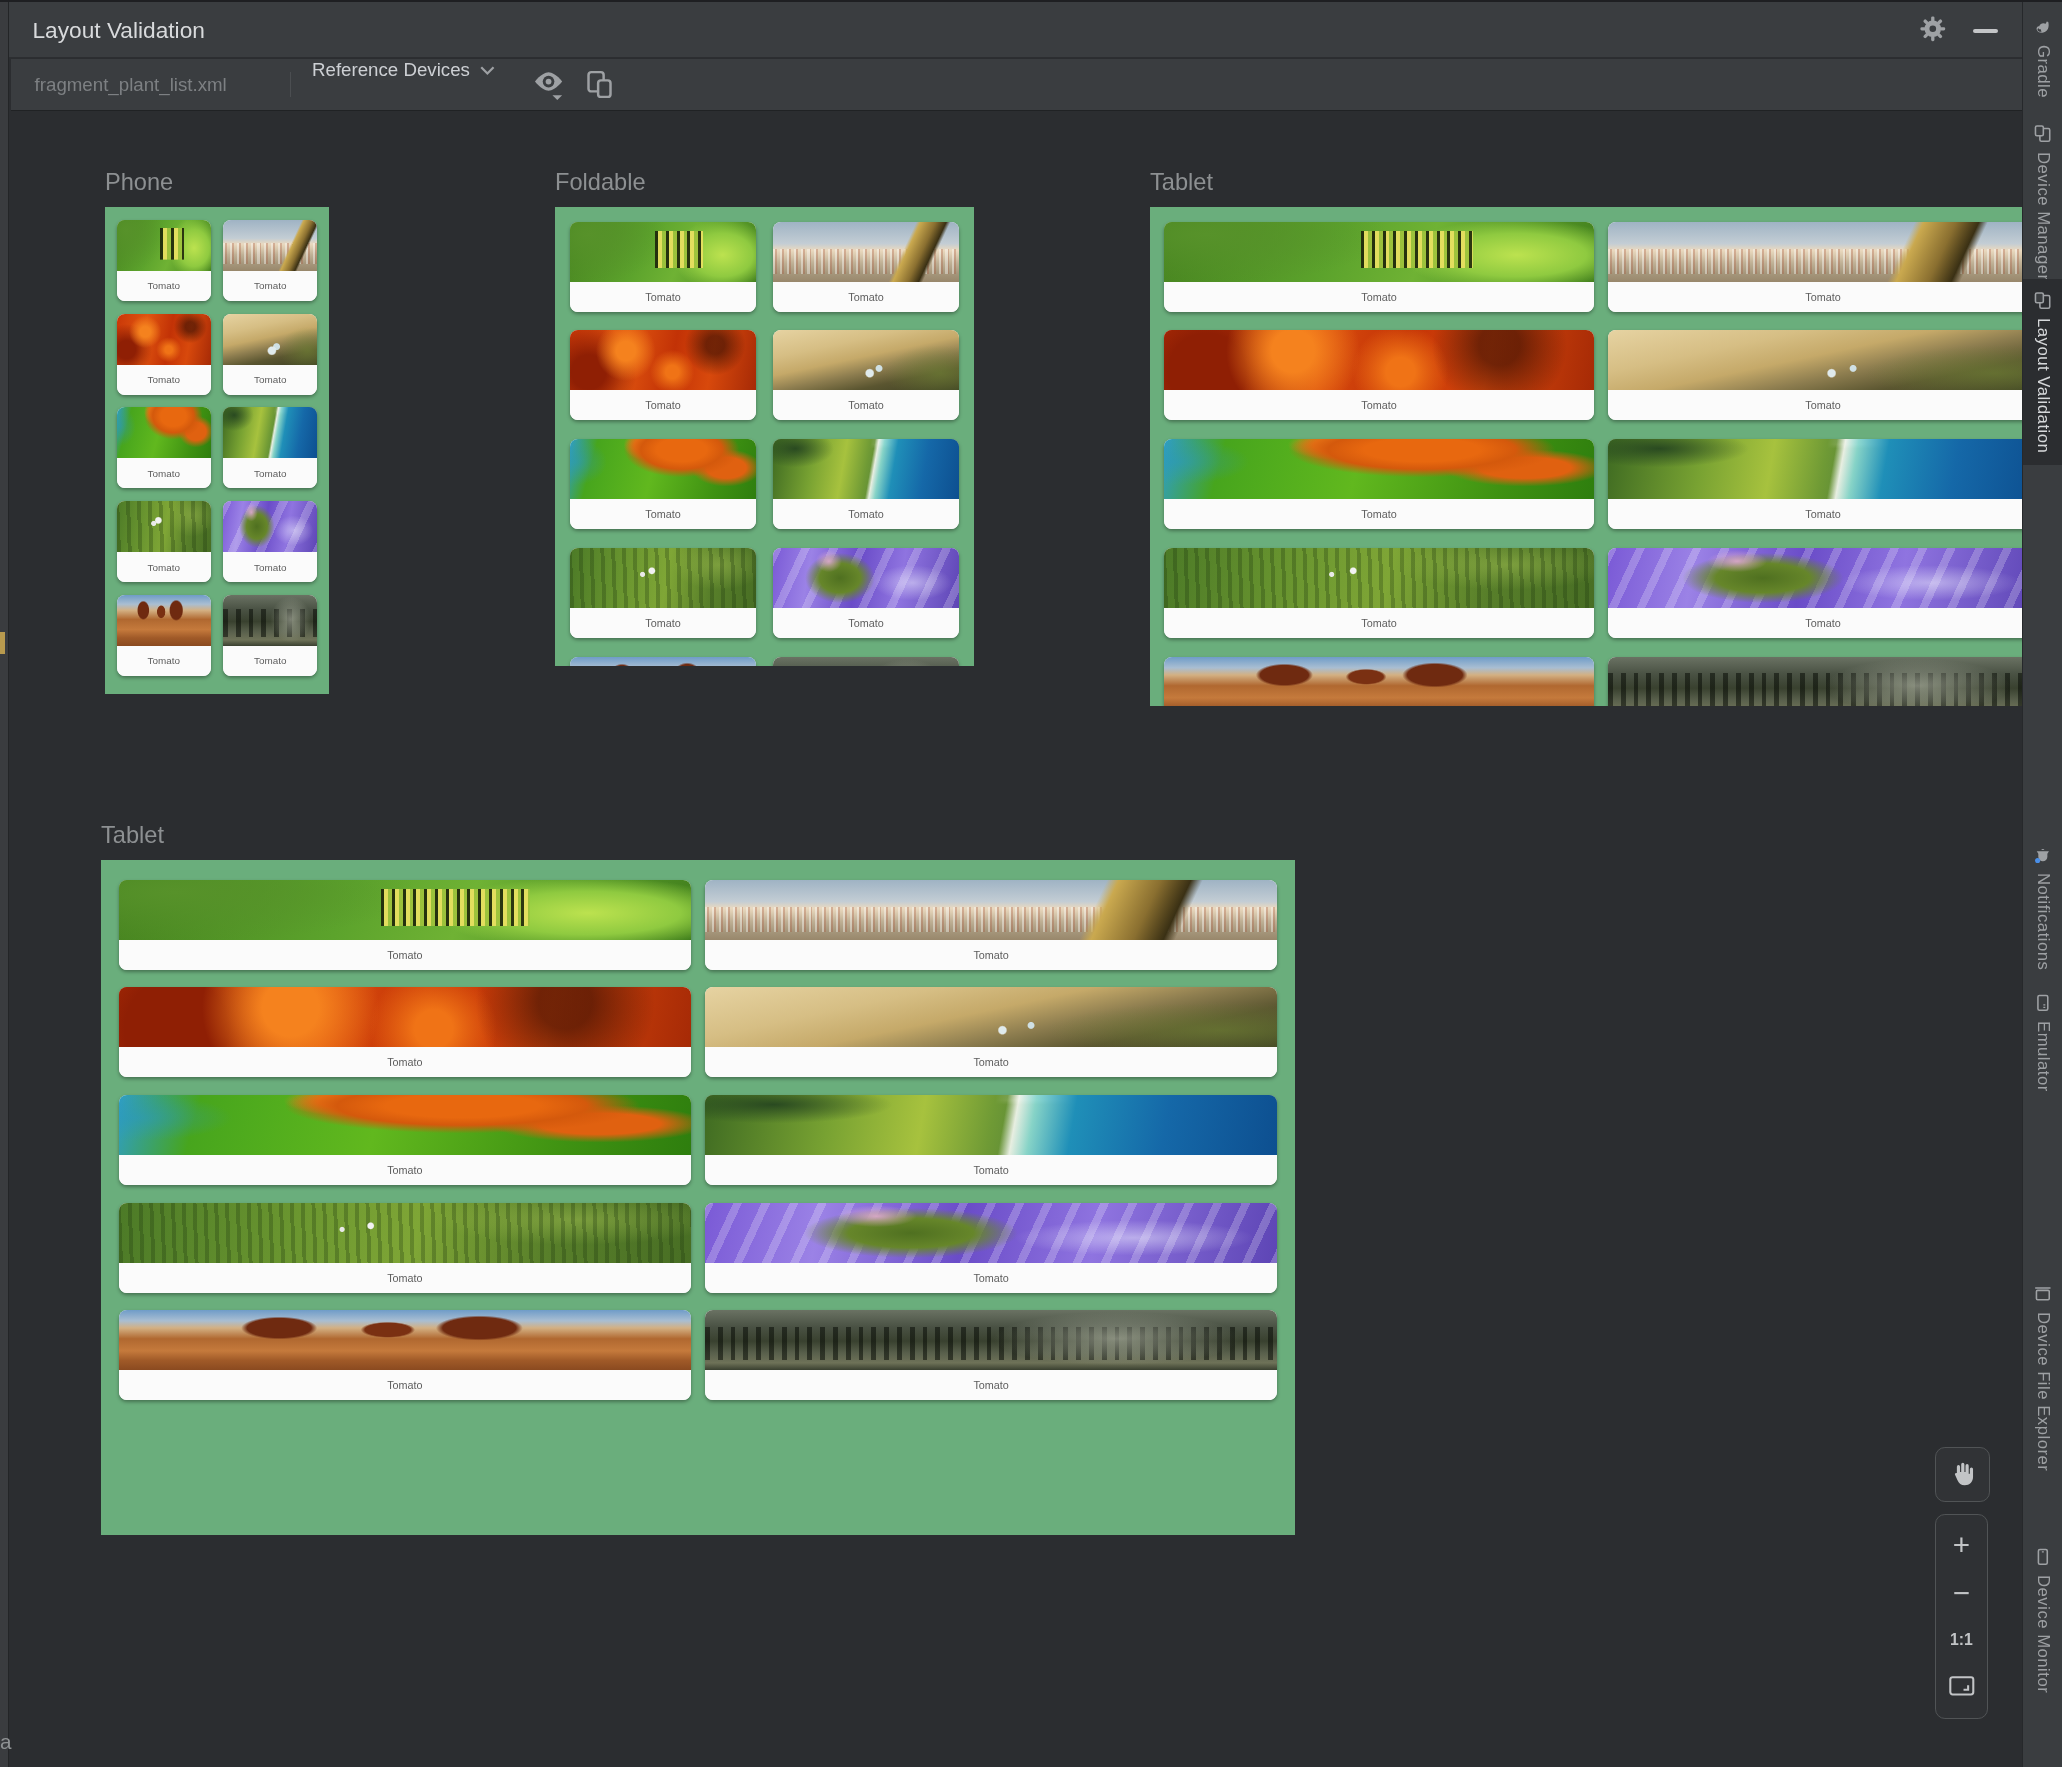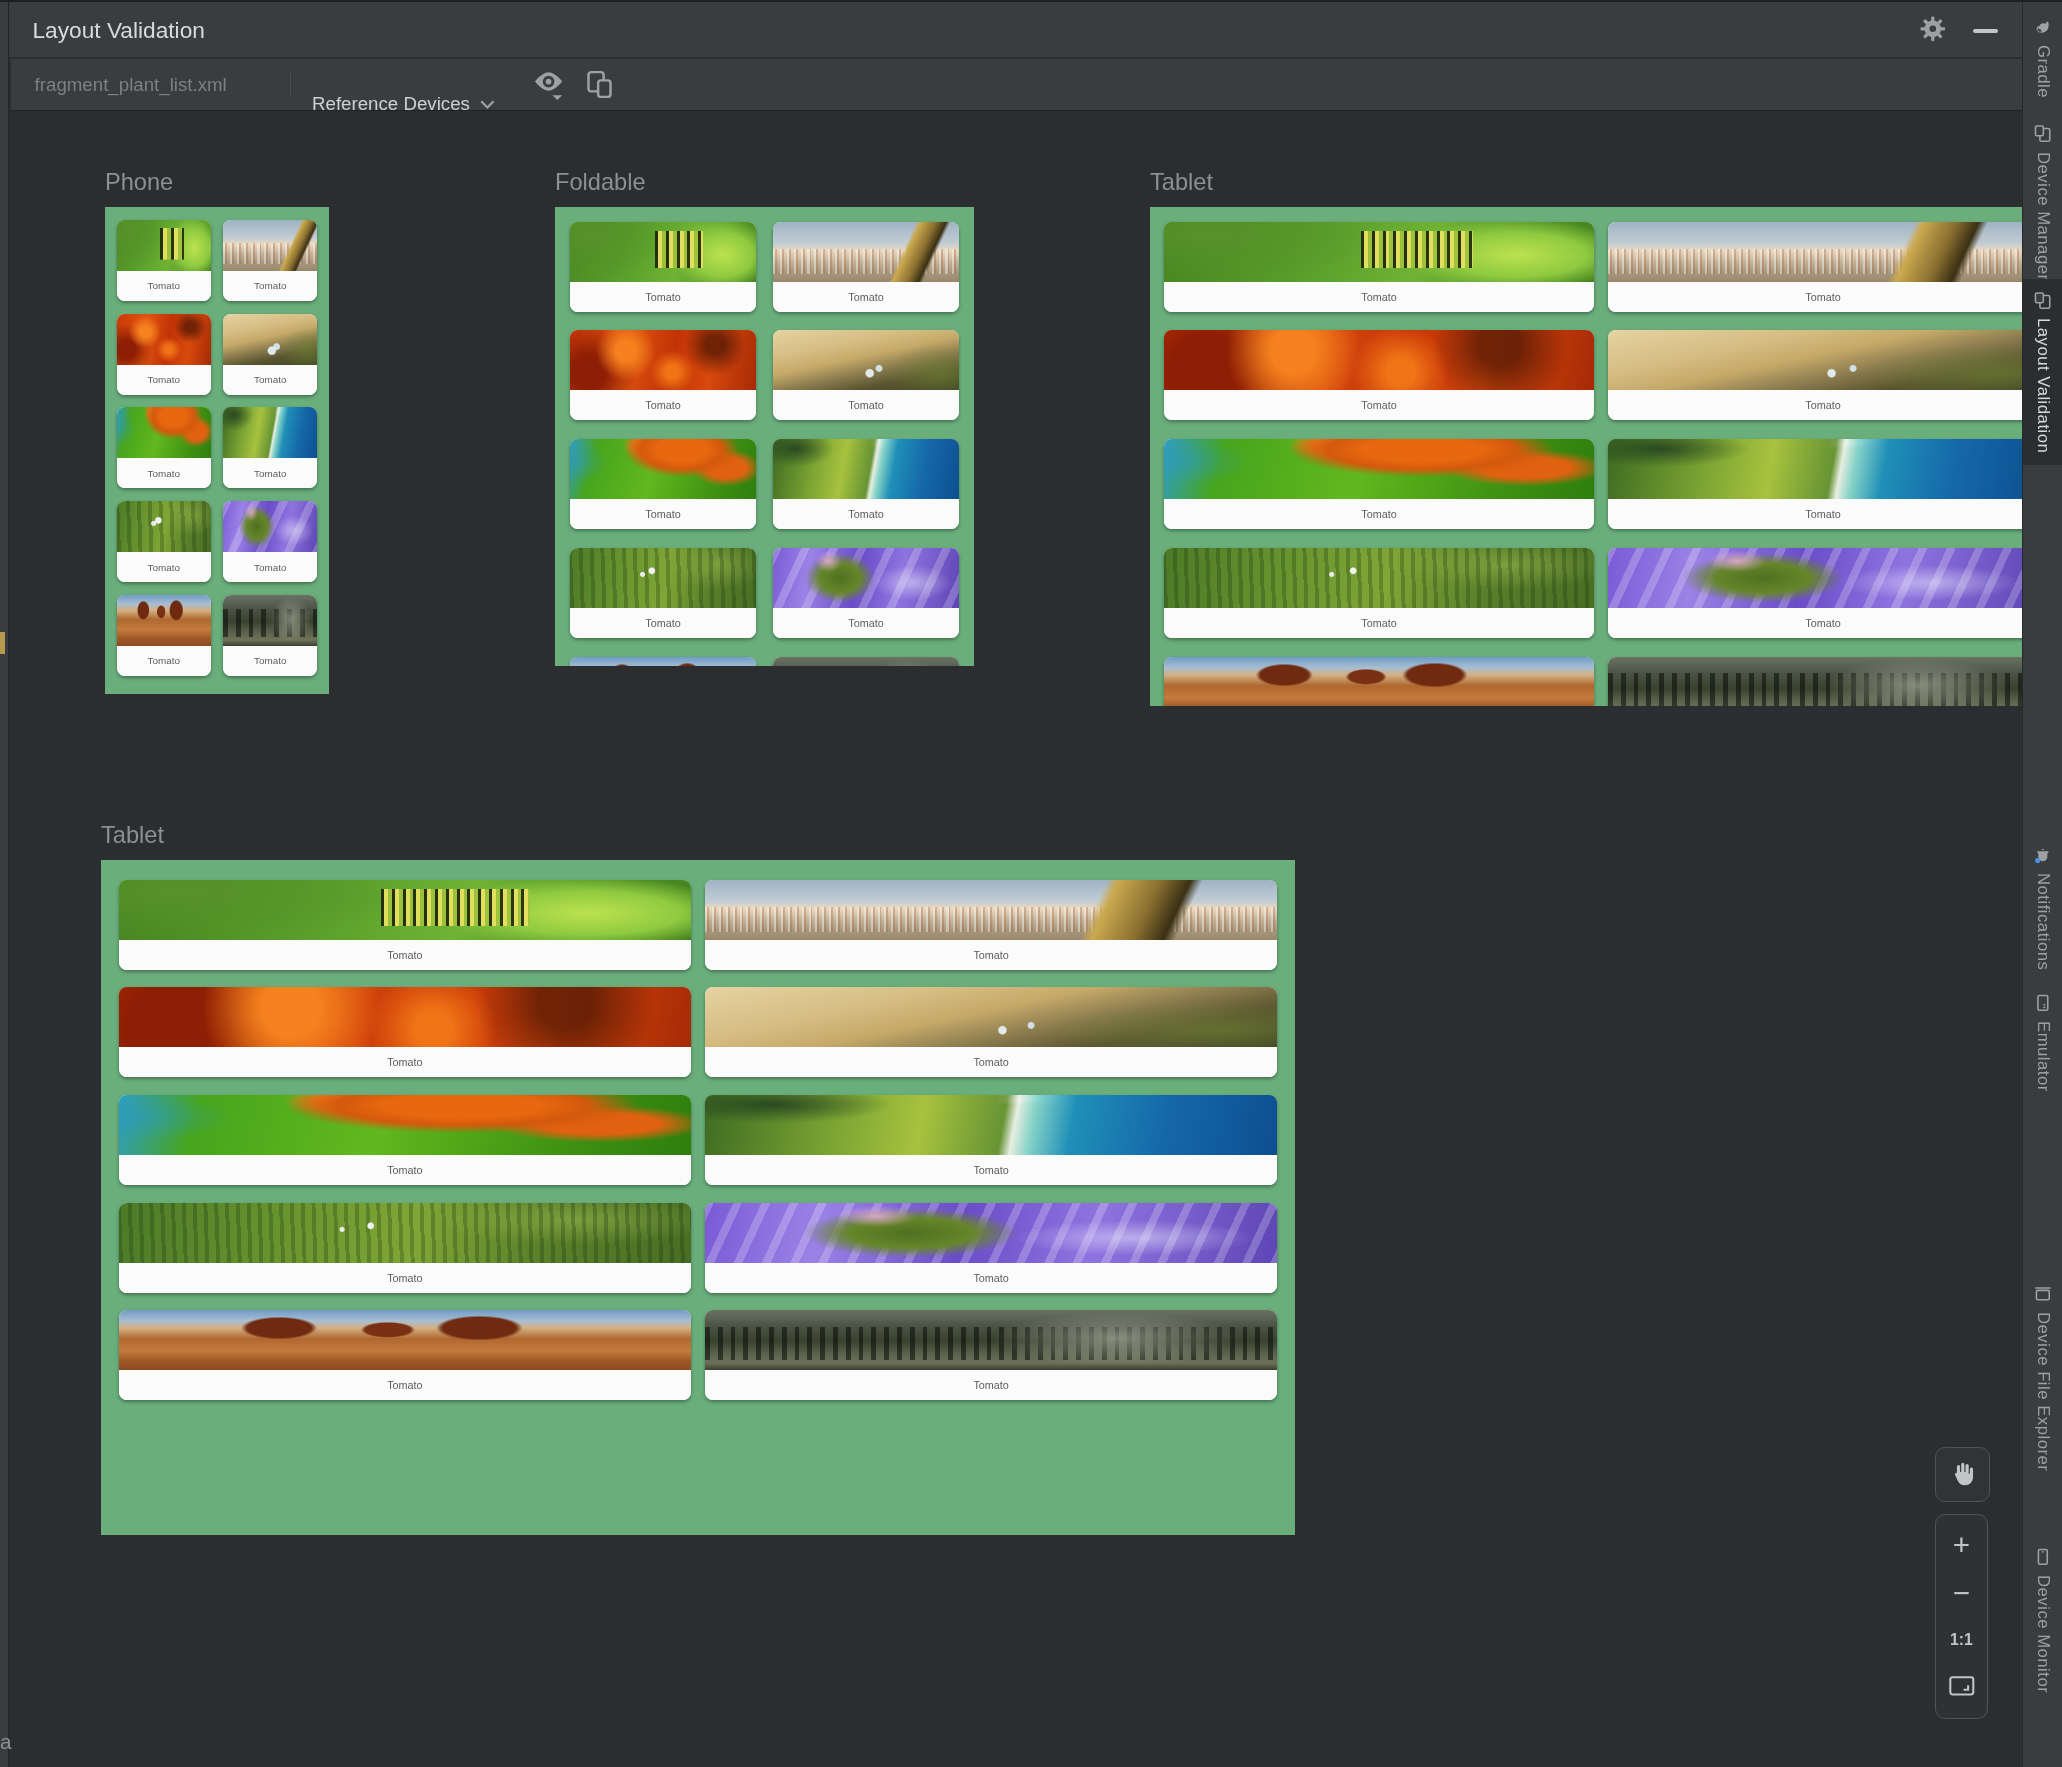--- a/index.html
+++ b/index.html
@@ -15,21 +15,21 @@
   .corner-a{position:absolute;left:0;top:1730px;color:#8f9294;font-size:20.7px;}
   .titlebar{position:absolute;left:8.9px;top:2px;width:2013px;height:56px;background:#3a3d40;border-bottom:1px solid #2c2e31;box-sizing:border-box;}
   .win-title{position:absolute;left:23.6px;top:14.8px;font-size:22.7px;color:#d8dadc;}
   .icon-btn{position:absolute;display:flex;align-items:center;justify-content:center;cursor:pointer;}
   .gear-btn{right:74px;top:13.8px;width:29.6px;height:29.6px;}
   .min-btn{right:21.7px;top:13.8px;width:29.6px;height:29.6px;}
   .min-bar{width:24.6px;height:3.9px;background:#c3c5c7;border-radius:2px;}
   .toolbar{position:absolute;left:11px;top:59px;width:2013px;height:52px;background:#3a3d40;border-bottom:1px solid #202224;box-sizing:border-box;}
   .file-tab{position:absolute;left:23.6px;top:0;height:51px;display:flex;align-items:center;font-size:18.7px;color:#7d8083;cursor:pointer;}
   .tb-sep{position:absolute;left:279px;top:12.8px;width:1px;height:25.6px;background:#4b4e51;}
-  .ref-devices{position:absolute;left:301px;top:0;height:56px;display:flex;align-items:flex-end;gap:9.9px;font-size:18.7px;color:#cdd0d4;cursor:pointer;}
+  .ref-devices{position:absolute;left:301px;top:0;height:56px;display:flex;align-items:flex-start;gap:9.9px;font-size:18.7px;color:#cdd0d4;cursor:pointer;}
   .eye-btn{left:518px;top:8.9px;width:43px;height:37px;}
   .copy-btn{left:569px;top:10.8px;width:39px;height:33px;}
   .canvas-bg{position:absolute;left:8.9px;top:112px;width:2013px;height:1655px;background:#2b2d30;}
   
   .preview{position:absolute;}
   .p-title{position:absolute;left:0;top:-38px;font-size:23.6px;color:#8d9092;}
   .p-panel{position:absolute;inset:0;overflow:hidden;display:grid;grid-template-columns:1fr 1fr;box-sizing:border-box;align-content:start;}
   .preview-phone{left:105px;top:207px;width:224px;height:487px;border-radius:6px;}
   .preview-phone .p-panel{padding:12.8px 11.8px;column-gap:12.8px;row-gap:12.8px;grid-auto-rows:81px;}
   .preview-foldable{left:555px;top:207px;width:419px;height:459px;}

